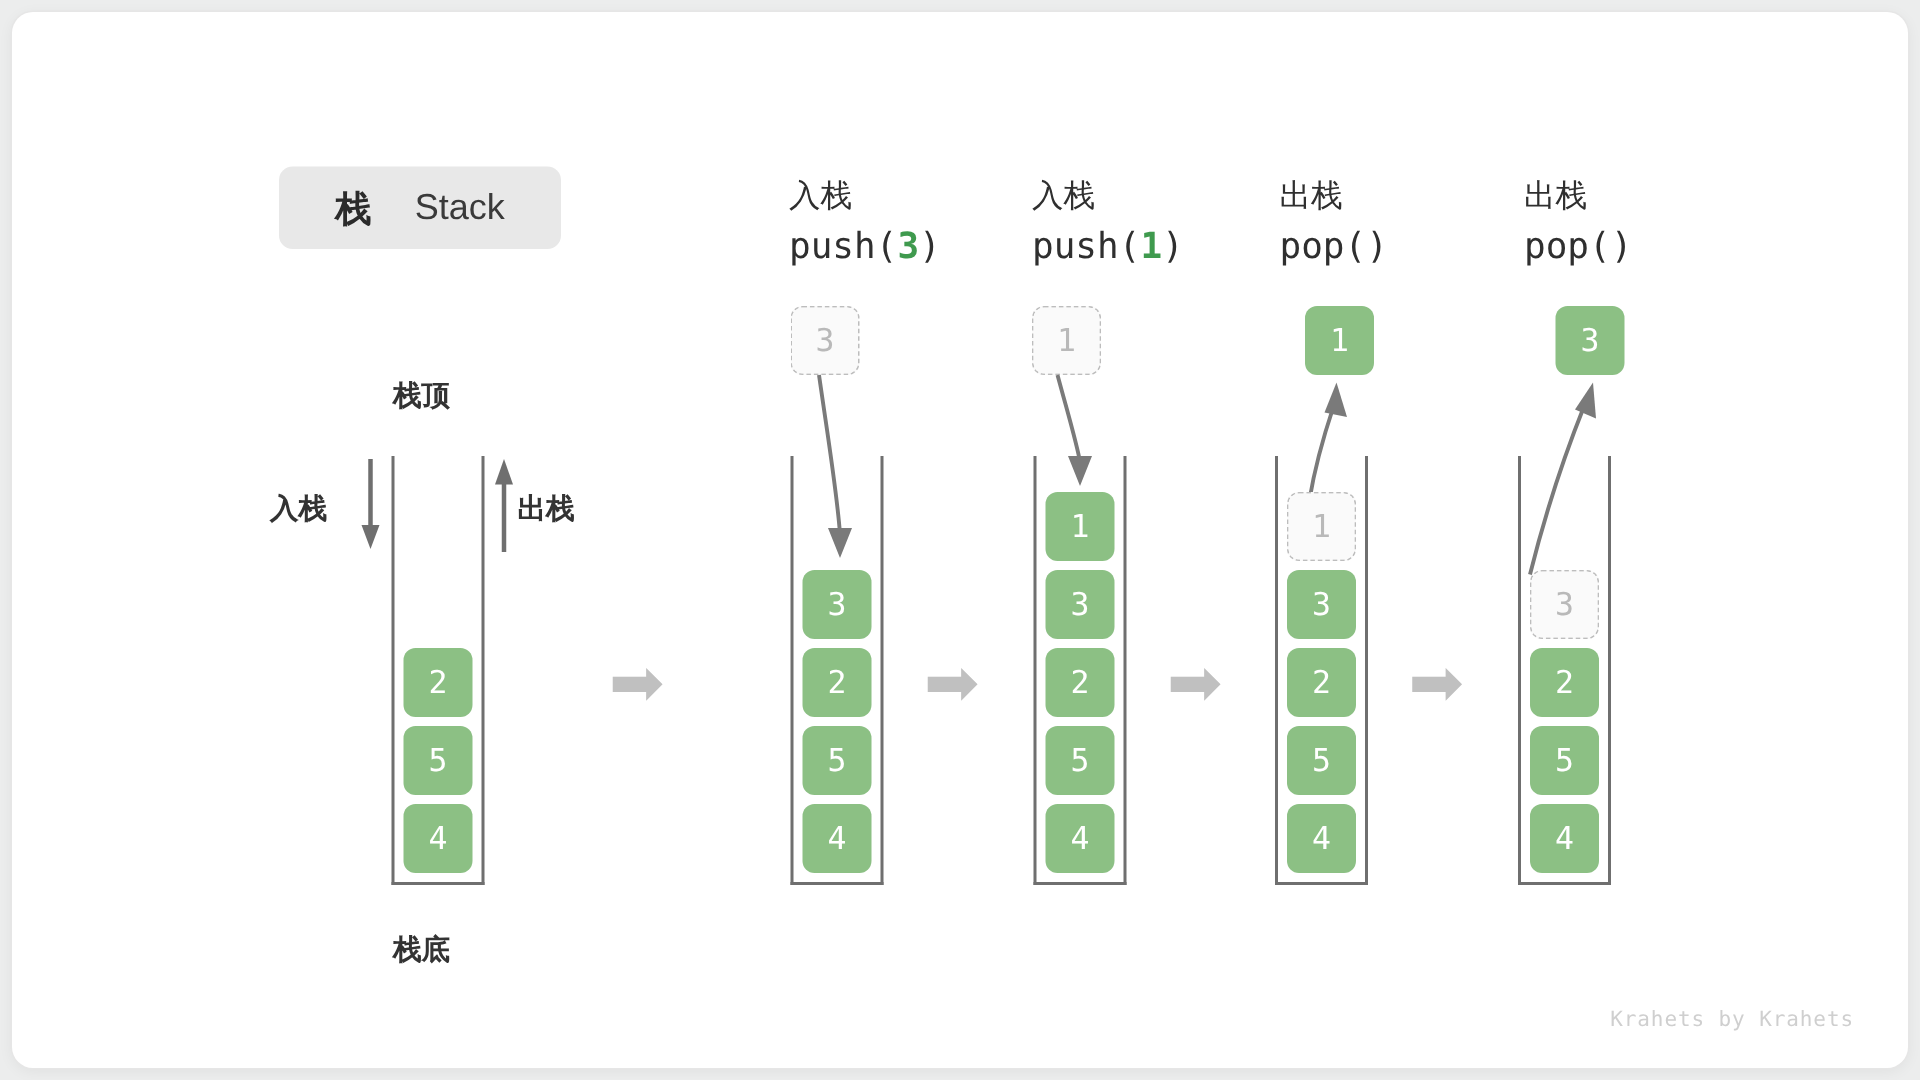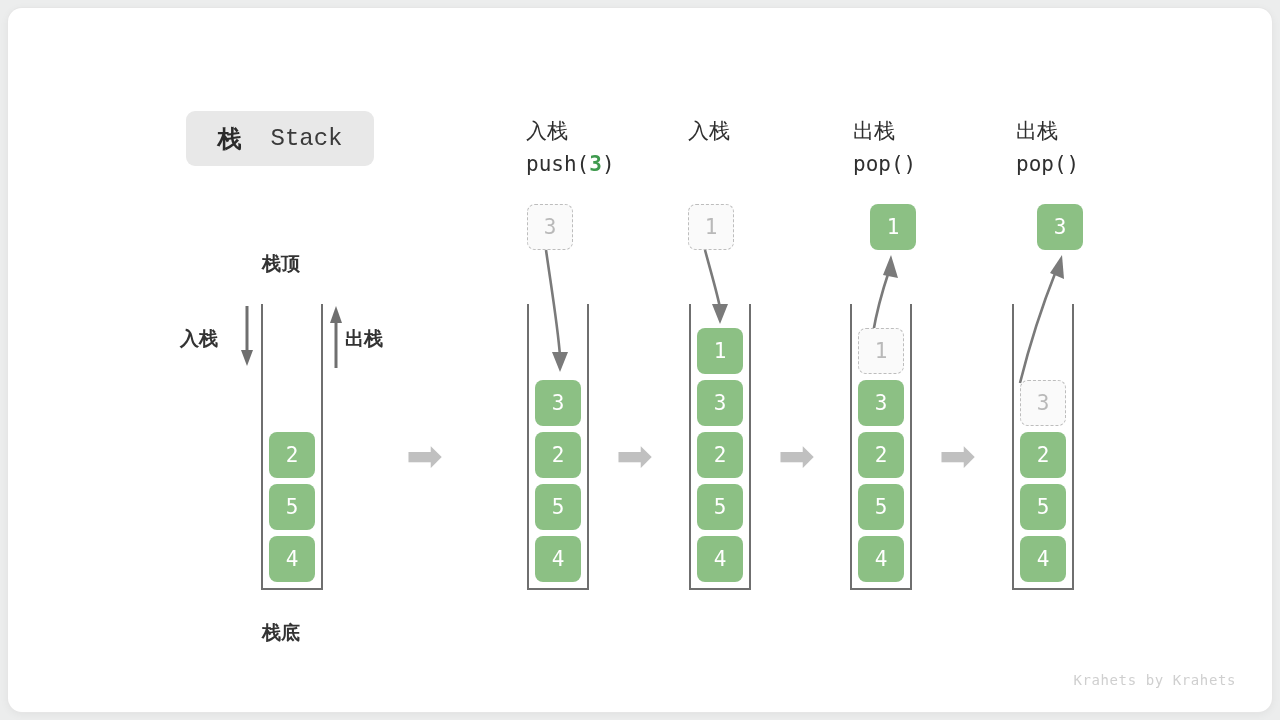--- a/index.html
+++ b/index.html
@@ -21,21 +21,21 @@
     left:178px;top:103px;width:188px;height:55px;
     background:#e8e8e8;border-radius:9px;
     display:flex;align-items:center;justify-content:center;
   }
   #title-badge .t-cn{
     font-weight:bold;font-size:24px;color:#2b2b2b;
     font-family:"Liberation Sans","DejaVu Sans",sans-serif;
   }
   #title-badge .t-en{
     font-size:24px;color:#3a3a3a;margin-left:29px;
-    font-family:Liberation Mono, monospace;
+    font-family:Liberation Sans, sans-serif;
   }
 
   
   .cn-label{
     font-weight:bold;font-size:19px;color:#333;
     font-family:"Liberation Sans","DejaVu Sans",sans-serif;
     white-space:nowrap;
   }
   #label-top{left:254px;top:243px;}
   #label-bottom{left:254px;top:612px;}
@@ -46,21 +46,21 @@
   .col-head{
     width:180px;text-align:left;
     font-family:"DejaVu Sans Mono","Liberation Mono",monospace;
   }
   .col-head .line-cn{
     font-size:21px;color:#2f2f2f;line-height:34px;
     font-family:"Liberation Sans","DejaVu Sans",sans-serif;
     font-weight:normal;
   }
   .col-head .line-code{
-    font-size:21px;color:#2f2f2f;line-height:32px;white-space:pre;
+    font-size:24px;color:#2f2f2f;line-height:32px;white-space:pre;
   }
   .col-head .arg{color:#3f9a4e;font-weight:bold;}
 
   
   .stack{
     width:62px;
   }
   .stack .wall-l,.stack .wall-r{
     position:absolute;top:0;width:1.6px;height:100%;
     background:#6f6f6f;
@@ -125,20 +125,21 @@
     <path d="M11 0 L5 17 L17 17 Z" fill="#6f6f6f"></path>
   </svg>
 
   <div class="abs col-head" style="left:518px;top:106px;">
     <div class="line-cn">入栈</div>
     <div class="line-code"><span>push(</span><span class="arg">3</span><span>)</span></div>
   </div>
 
   <div class="abs col-head" style="left:680px;top:106px;">
     <div class="line-cn">入栈</div>
+    <div class="line-code"><span>push(</span><span class="arg">1</span><span>)</span></div>
   </div>
 
   <div class="abs col-head" style="left:845px;top:106px;">
     <div class="line-cn">出栈</div>
     <div class="line-code"><span>pop(</span><span class="arg"></span><span>)</span></div>
   </div>
 
   <div class="abs col-head" style="left:1008px;top:106px;">
     <div class="line-cn">出栈</div>
     <div class="line-code"><span>pop(</span><span class="arg"></span><span>)</span></div>

